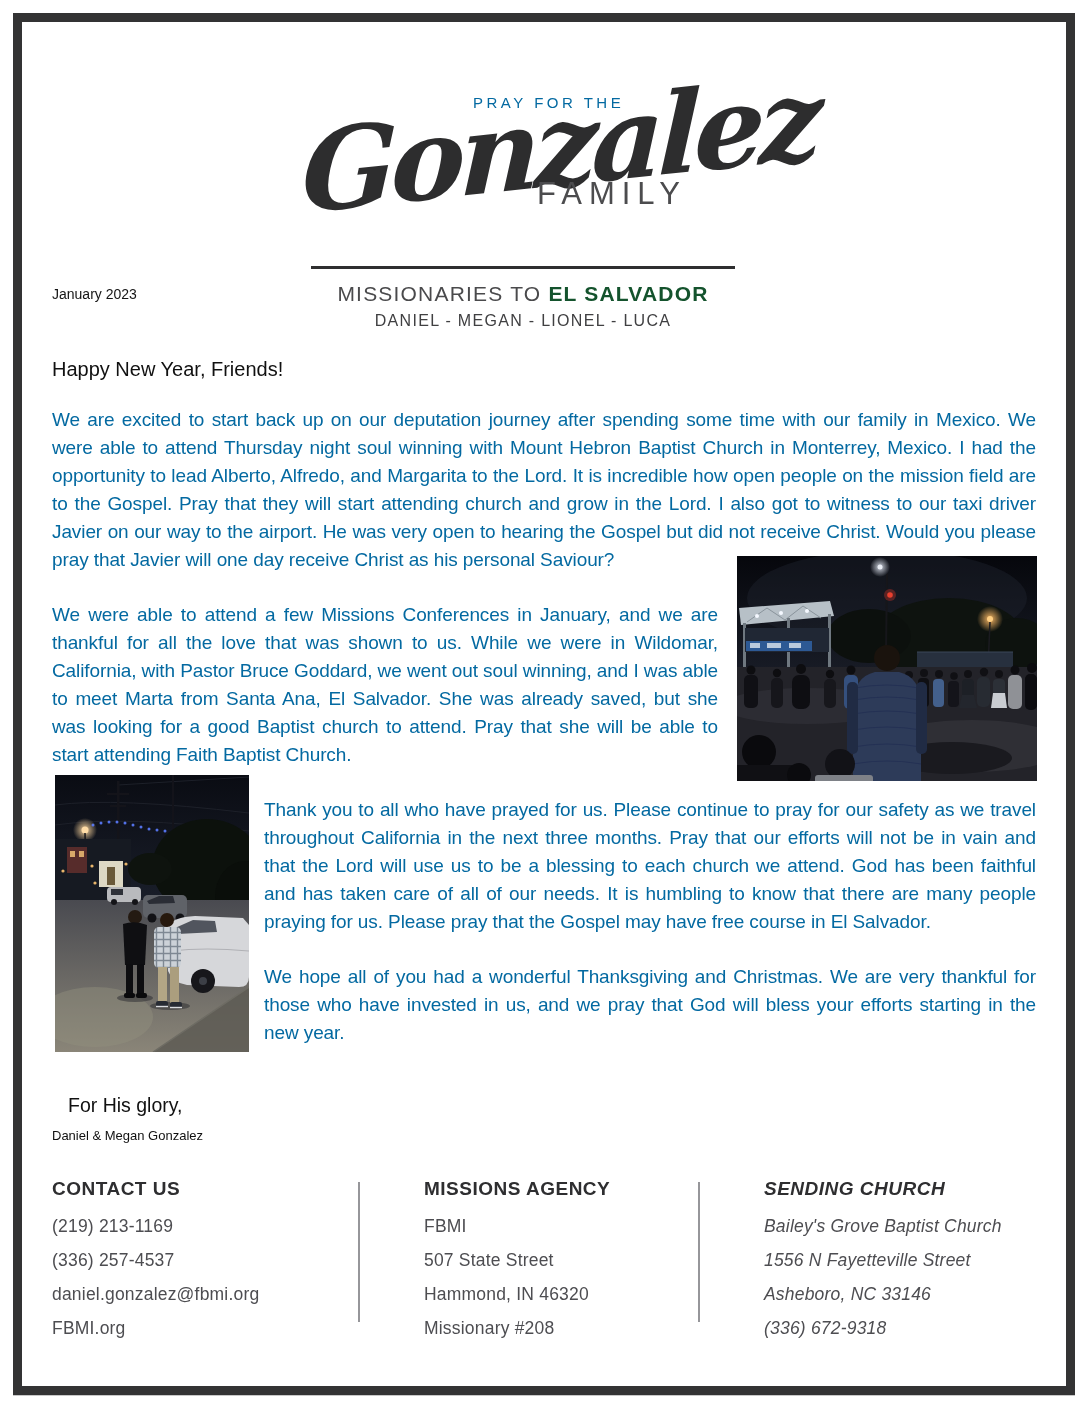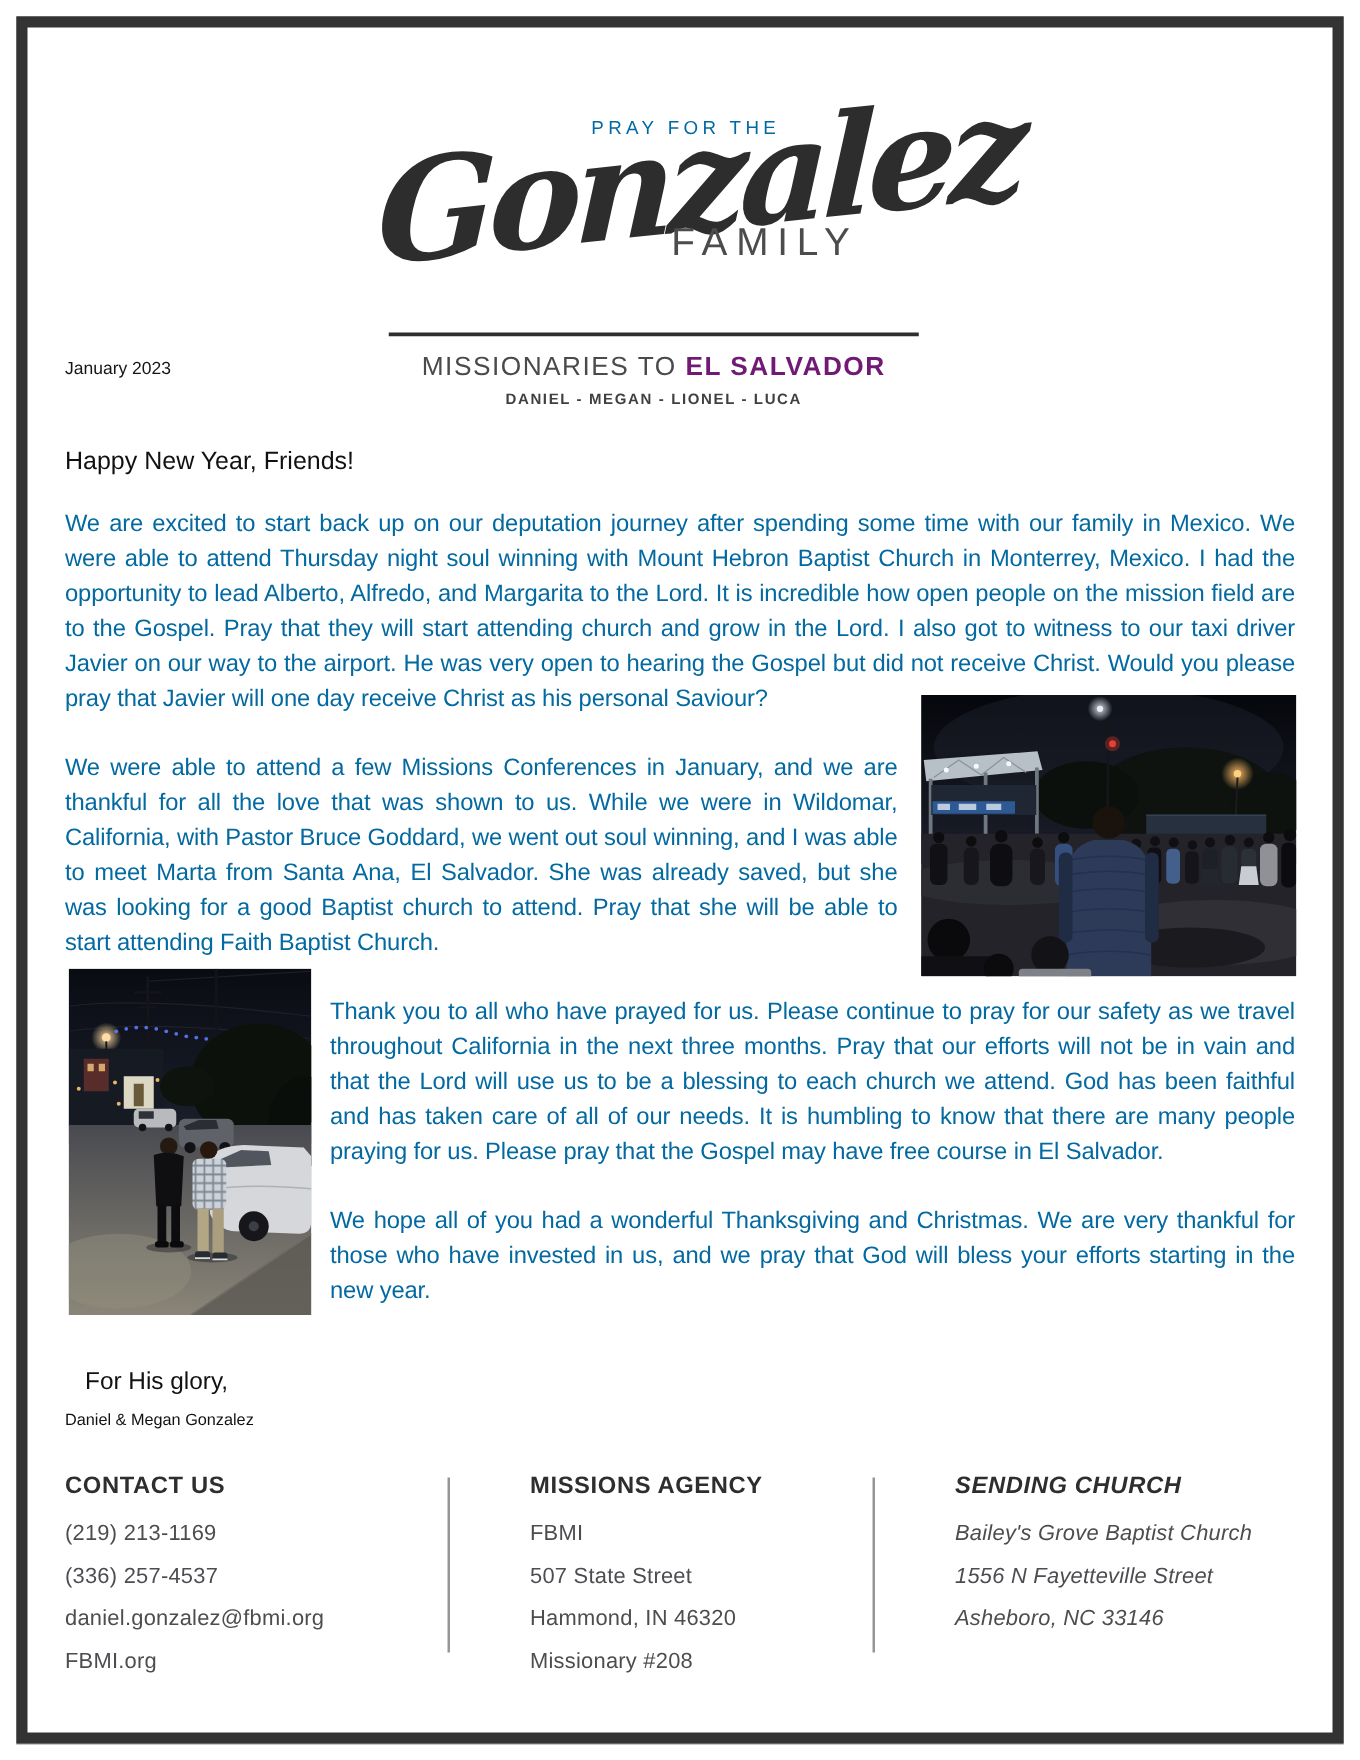--- a/index.html
+++ b/index.html
@@ -26,24 +26,24 @@
   }
   .logo-family{
     position:absolute;left:228px;top:136px;font-size:31px;letter-spacing:7px;
     color:#4c4c4e;font-weight:400;
   }
   .logo-rule{position:absolute;left:2px;top:226px;width:424px;border-top:3px solid #2f2f30;}
   .logo-subtitle{
     position:absolute;left:0;top:242px;width:428px;text-align:center;
     font-size:21px;letter-spacing:1.2px;color:#4a4a4c;white-space:nowrap;
   }
-  .logo-subtitle b{color:#701a75;}
+  .logo-subtitle b{color:#14532d;}
   .logo-members{
     position:absolute;left:0;top:272px;width:428px;text-align:center;
-    font-size:12px;font-weight:700;letter-spacing:1.3px;color:#404042;white-space:nowrap;
+    font-size:16px;font-weight:400;letter-spacing:1.3px;color:#404042;white-space:nowrap;
   }
   
   .date{position:absolute;left:52px;top:286px;font-size:14px;color:#151515;}
   .content{position:absolute;left:52px;top:358px;width:984px;}
   .greeting{margin:0 0 25px;font-size:20px;}
   .para{
     margin:0 0 27px;font-size:19px;line-height:28px;text-align:justify;
     color:#0369a1;letter-spacing:-0.1px;
   }
   .para.p2{margin-right:318px;}
@@ -313,15 +313,16 @@
       <div class="fline">FBMI</div>
       <div class="fline">507 State Street</div>
       <div class="fline">Hammond, IN 46320</div>
       <div class="fline">Missionary #208</div>
     </div>
     <div class="fcol fcol-3">
       <div class="fhead">SENDING CHURCH</div>
       <div class="fline">Bailey's Grove Baptist Church</div>
       <div class="fline">1556 N Fayetteville Street</div>
       <div class="fline">Asheboro, NC 33146</div>
+      <div class="fline">(336) 672-9318</div>
     </div>
   </div>
 </div>
 
 </body></html>

